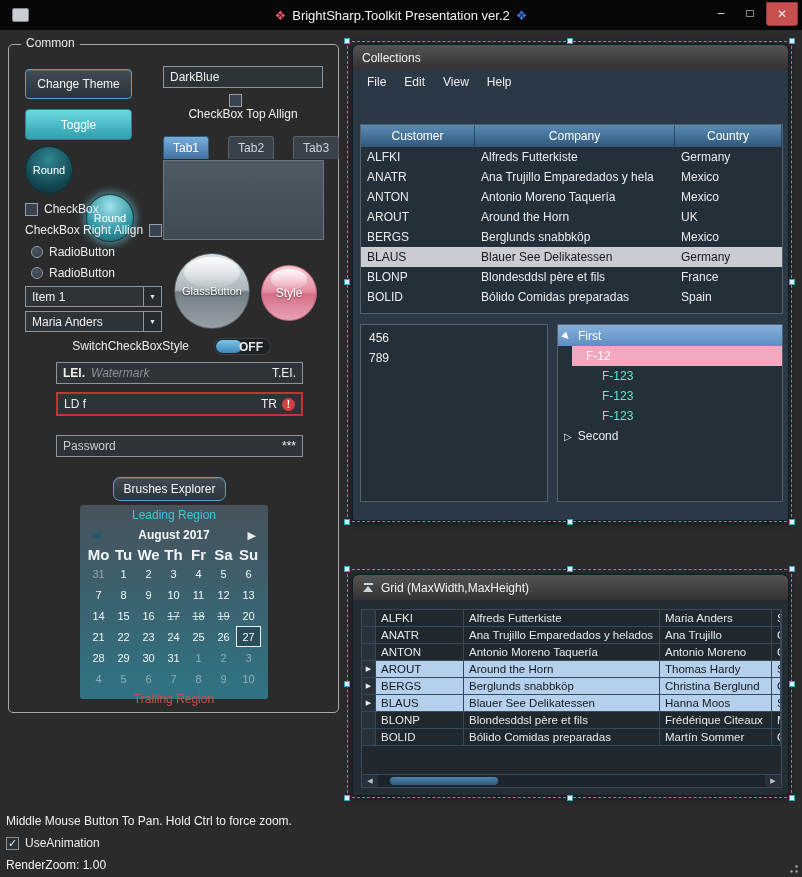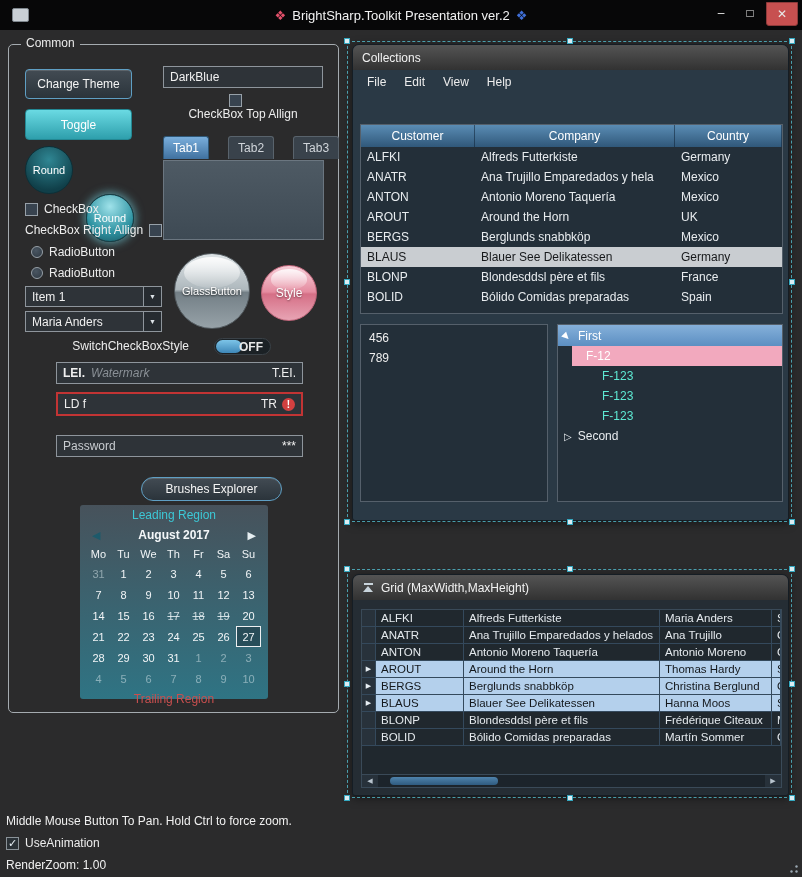--- a/index.html
+++ b/index.html
@@ -82,22 +82,22 @@
   
   .calendar{position:absolute;left:71px;top:460px;width:188px;height:194px;border-radius:3px;
             background:linear-gradient(#47525B,#2F7484);padding-top:3px;}
   .cal-leading{text-align:center;color:#3CC8D6;height:17px;}
   .cal-trailing{text-align:center;color:#C94F4F;margin-top:3px;}
   .cal-head{display:flex;align-items:center;justify-content:space-between;padding:0 12px;height:20px;}
   .cal-title{font-weight:bold;color:#F4F7F9;}
   .cal-prev{color:#1D5A6B;font-size:11px;}
   .cal-next{color:#E6EEF1;font-size:11px;}
   .cal-days,.cal-grid{display:grid;grid-template-columns:repeat(7,25px);padding-left:6px;}
-  .cal-dh{height:18px;display:flex;align-items:center;justify-content:center;font-weight:normal;
-          font-size:11px;color:#F0F4F6;}
+  .cal-dh{height:18px;display:flex;align-items:center;justify-content:center;font-weight:bold;
+          font-size:15px;color:#F0F4F6;}
   .cal-cell{height:21px;display:flex;align-items:center;justify-content:center;font-size:11px;color:#F2F5F7;}
   .cal-cell.dim{color:rgba(225,238,242,.5);}
   .cal-cell.strike{text-decoration:line-through;color:rgba(230,240,243,.85);}
   .cal-cell.sel{border:1px solid #EDEFF1;background:rgba(15,25,35,.35);}
 
   
   .win{position:absolute;background:#2A3945;border:1px solid #151D24;
        border-radius:7px 7px 3px 3px;box-shadow:0 2px 10px rgba(0,0,0,.5);}
   .win-title{height:25px;background:linear-gradient(#545454,#323232);border-radius:6px 6px 0 0;
              display:flex;align-items:center;padding:0 9px;color:#F2F2F2;gap:7px;}
@@ -290,21 +290,21 @@
     <span style="flex:1;">LD f</span>
     <span>TR</span>
     <span class="err-icon">!</span>
   </div>
 
   <div class="gb-abs textfield" style="left:47px;top:390px;width:247px;height:22px;">
     <span style="color:#C8CCD0;flex:1;">Password</span>
     <span>***</span>
   </div>
 
-  <div class="gb-abs btn-dark" style="left:104px;top:432px;width:141px;height:24px;border-radius:12px;margin-left:28px;">Brushes Explorer</div>
+  <div class="gb-abs btn-dark" style="left:104px;top:432px;width:113px;height:24px;border-radius:7px;">Brushes Explorer</div>
 
   <div class="calendar">
     <div class="cal-leading">Leading Region</div>
     <div class="cal-head">
       <span class="cal-prev">◀</span>
       <span class="cal-title">August 2017</span>
       <span class="cal-next">▶</span>
     </div>
     <div class="cal-days" id="cal-days">
         <div class="cal-dh">Mo</div>

